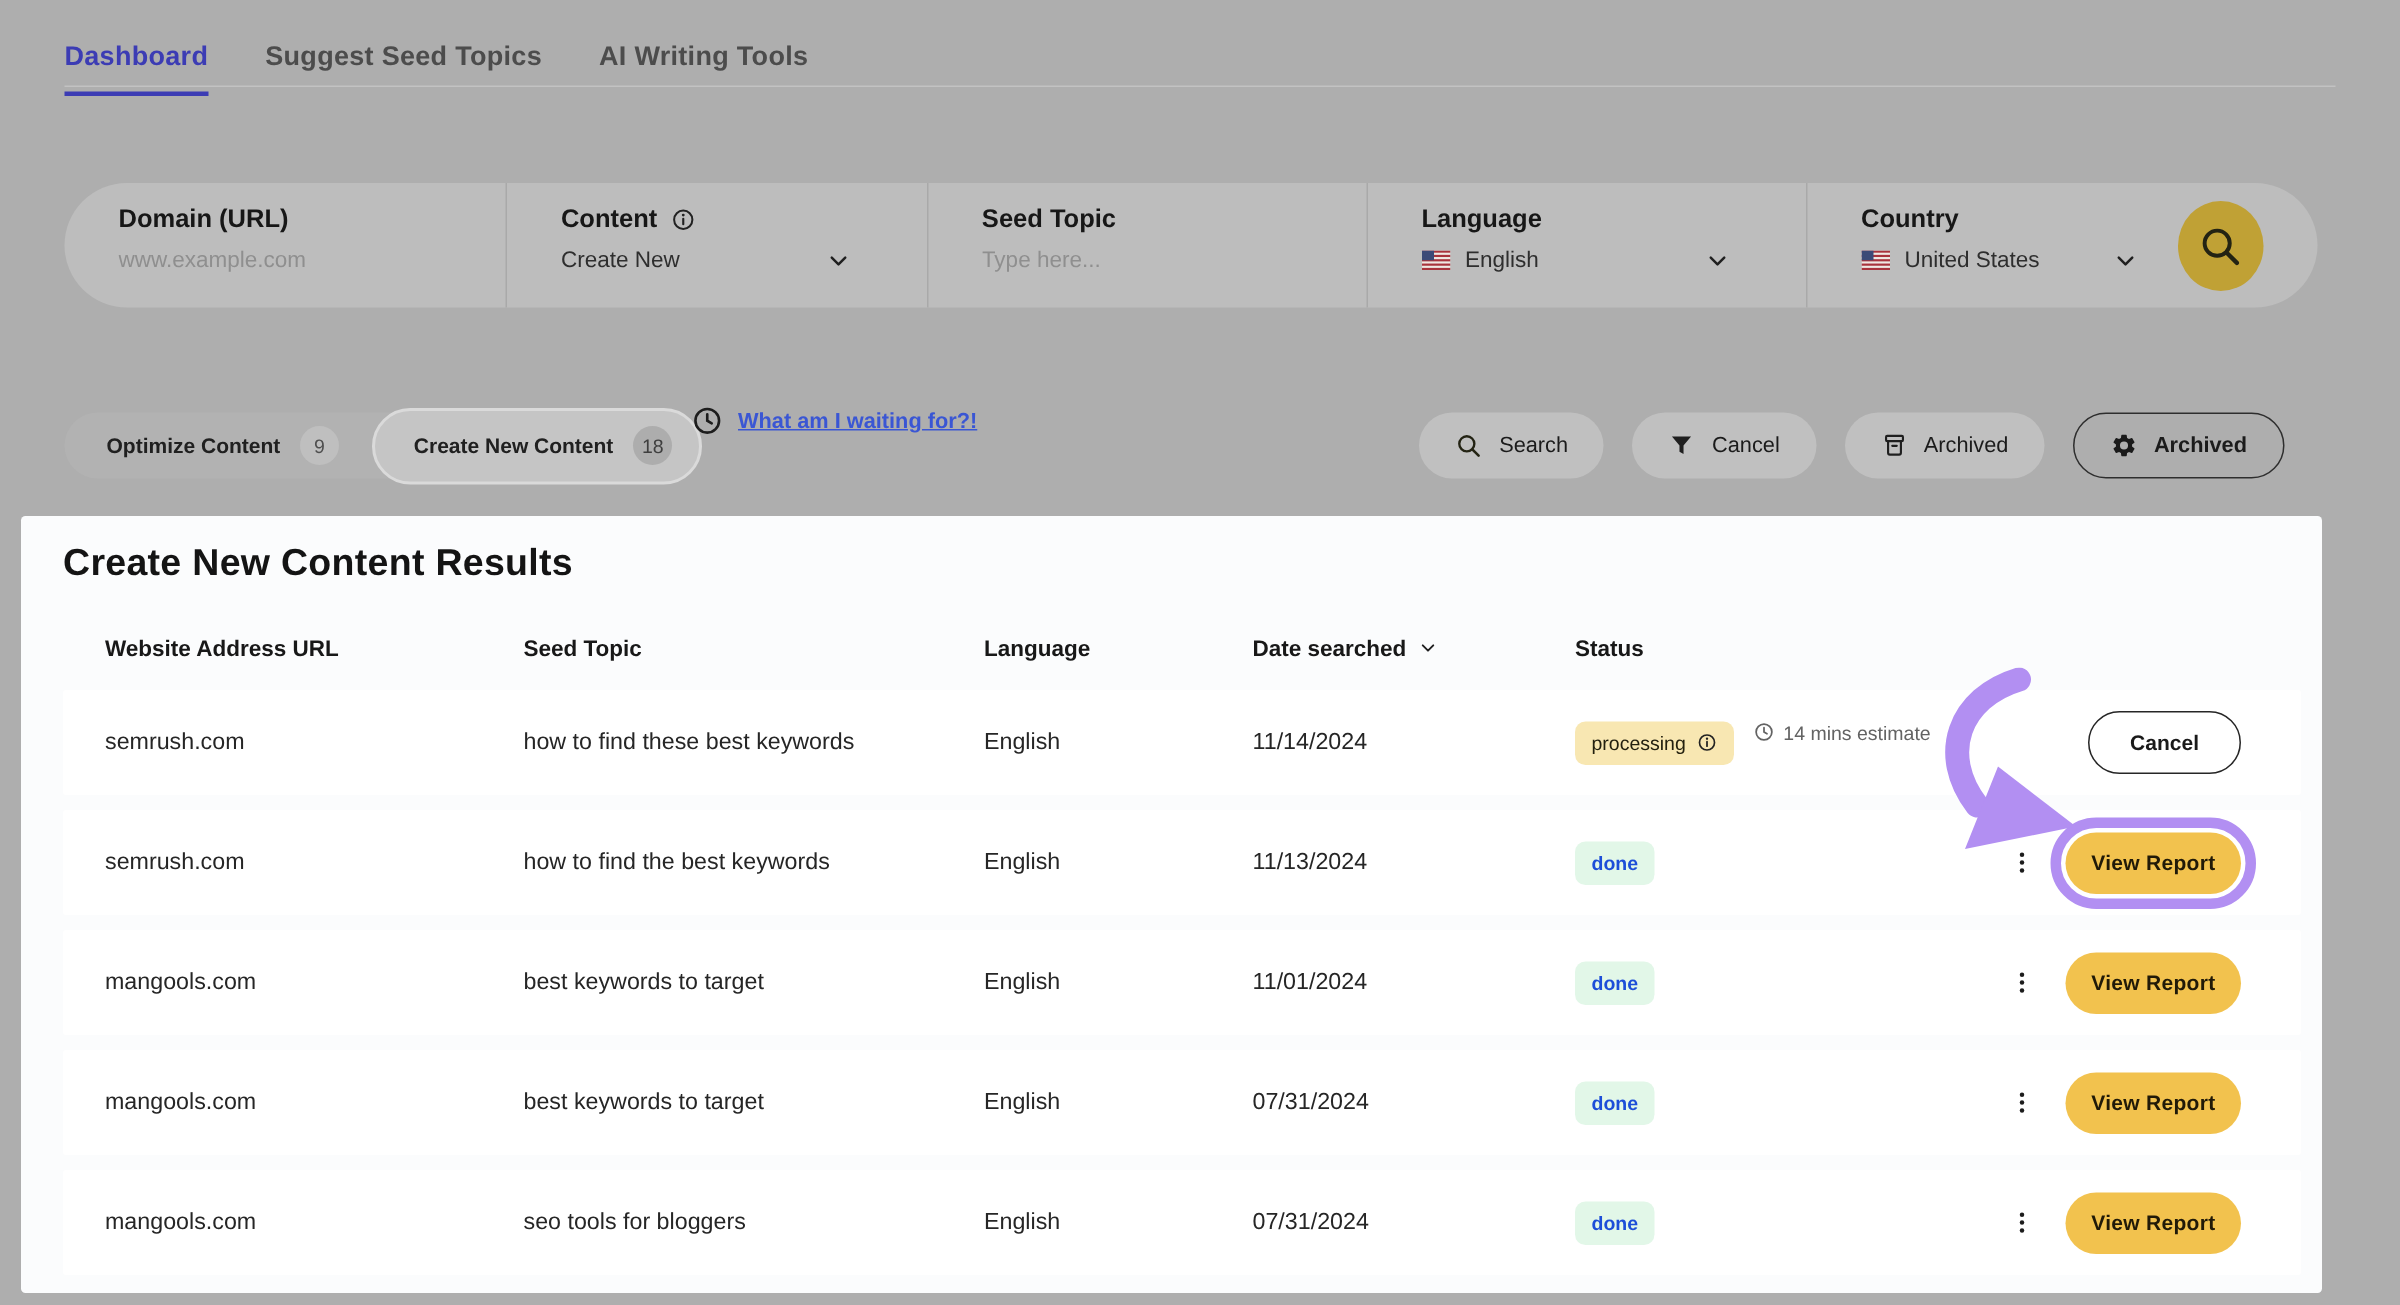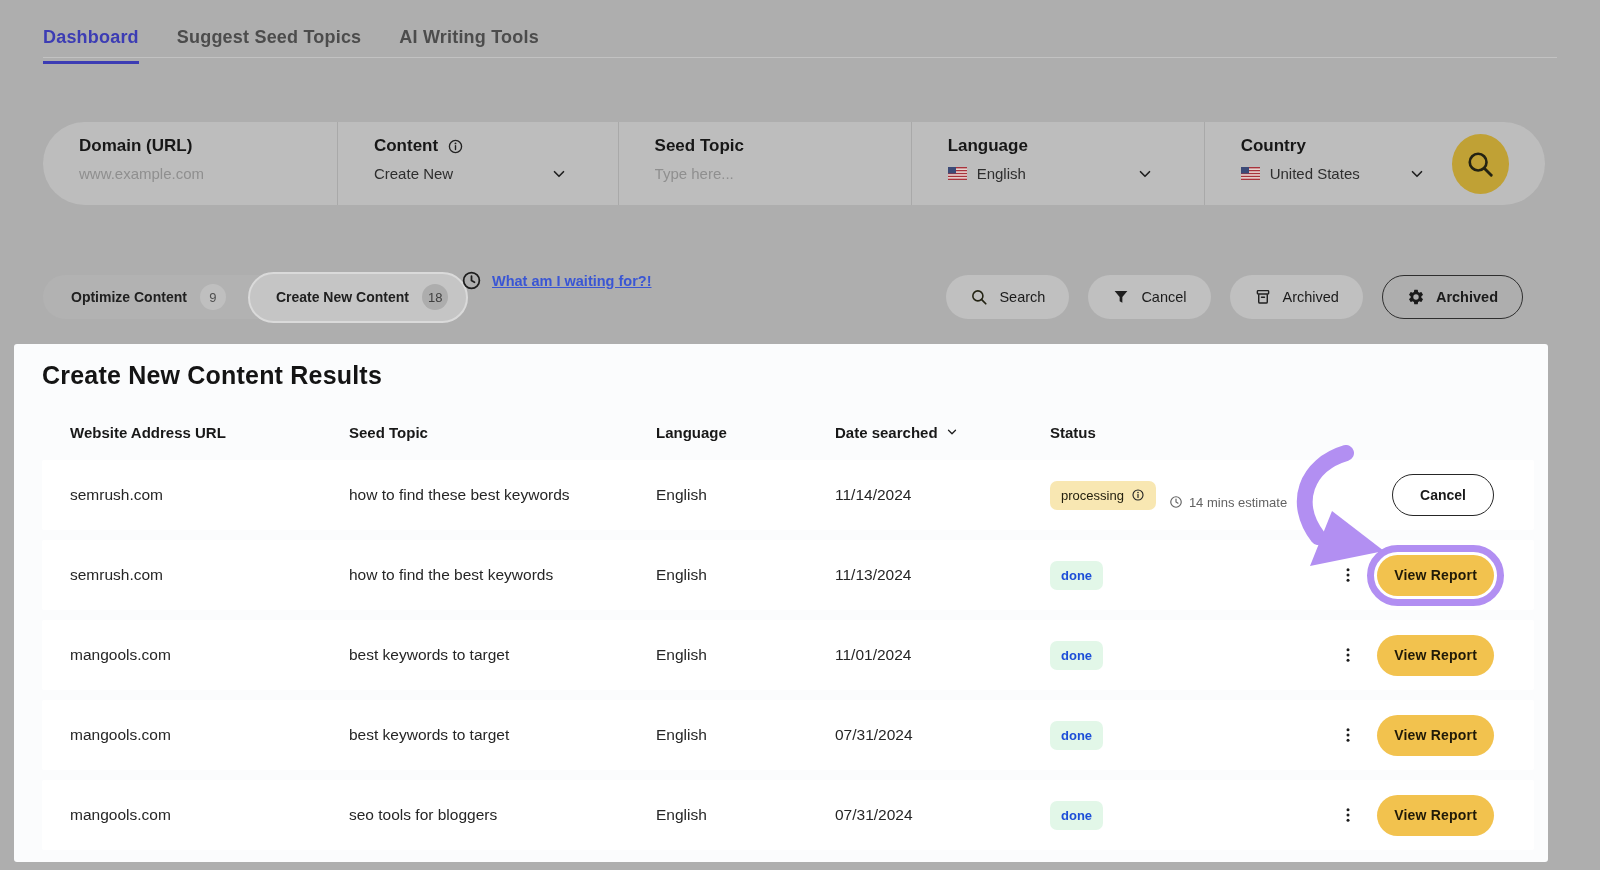--- a/index.html
+++ b/index.html
@@ -68,21 +68,21 @@
   .thead{top:68px;height:40px;font-size:15px;font-weight:700;color:#181818;}
   .th{display:flex;align-items:center;gap:7px;}
   .th svg{width:14px;height:14px;}
   .trow{height:70px;background:#ffffff;border-radius:2px;font-size:15.5px;color:#262626;}
   .trow.r0{top:116px;} .trow.r1{top:196px;} .trow.r2{top:276px;} .trow.r3{top:356px;} .trow.r4{top:436px;}
   .badge{display:inline-flex;align-items:center;gap:7px;font-size:13px;color:#23200f;
     border-radius:7px;padding:7px 11px;font-weight:400;width:max-content;}
   .badge.processing{background:var(--processing-bg);}
   .badge.done{background:var(--done-bg);color:#1d4ed8;font-weight:bold;}
   .badge svg{width:14px;height:14px;}
-  .status-cell{display:flex;align-items:flex-end;gap:13px;}
+  .status-cell{display:flex;align-items:flex-start;gap:13px;}
   .estimate{display:flex;align-items:center;gap:6px;font-size:13px;color:#636363;}
   .estimate svg{width:14px;height:14px;color:#636363;}
   .actions{display:flex;align-items:center;gap:20px;justify-self:end;}
   .kebab{width:18px;height:22px;display:flex;align-items:center;justify-content:center;cursor:pointer;}
   .btn-cancel{background:#fff;border:1.6px solid #262626;border-radius:22px;height:42px;padding:0 27px;
     font-size:14px;font-weight:700;color:#1a1a1a;cursor:pointer;font-family:inherit;}
   .btn-report{background:var(--button-yellow);border:0;border-radius:21px;height:41px;padding:0 17px;
     font-size:14px;font-weight:700;color:#211a08;cursor:pointer;font-family:inherit;letter-spacing:.2px;}
 
   

